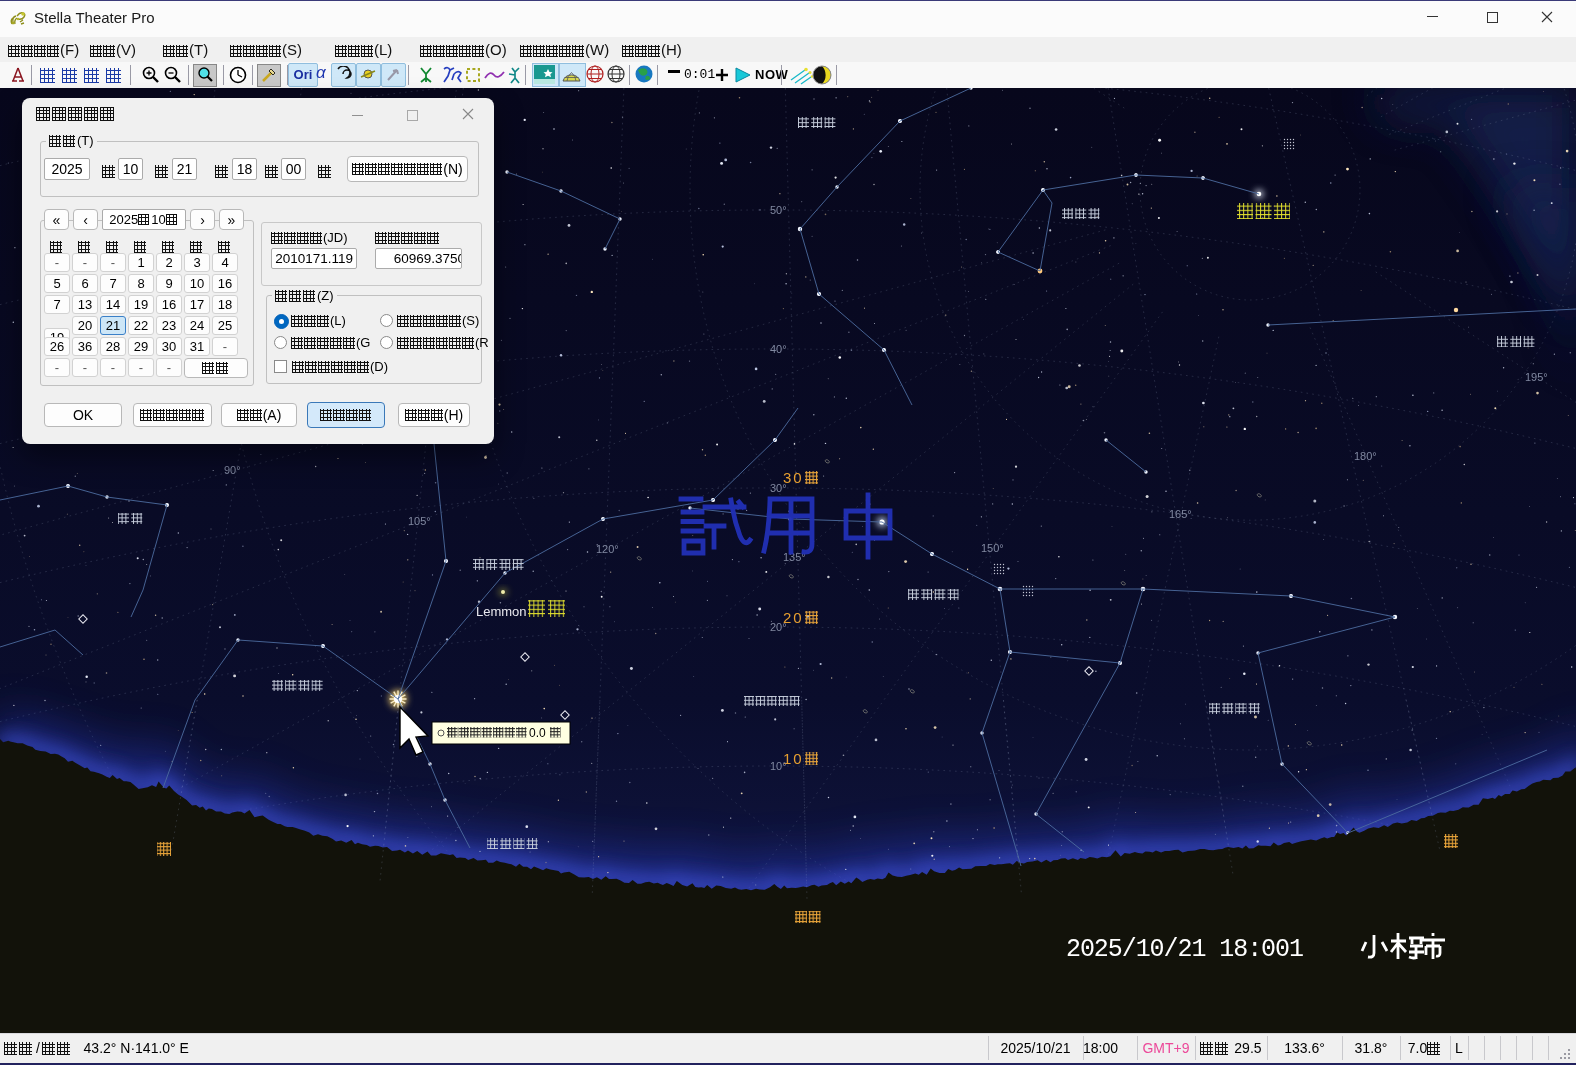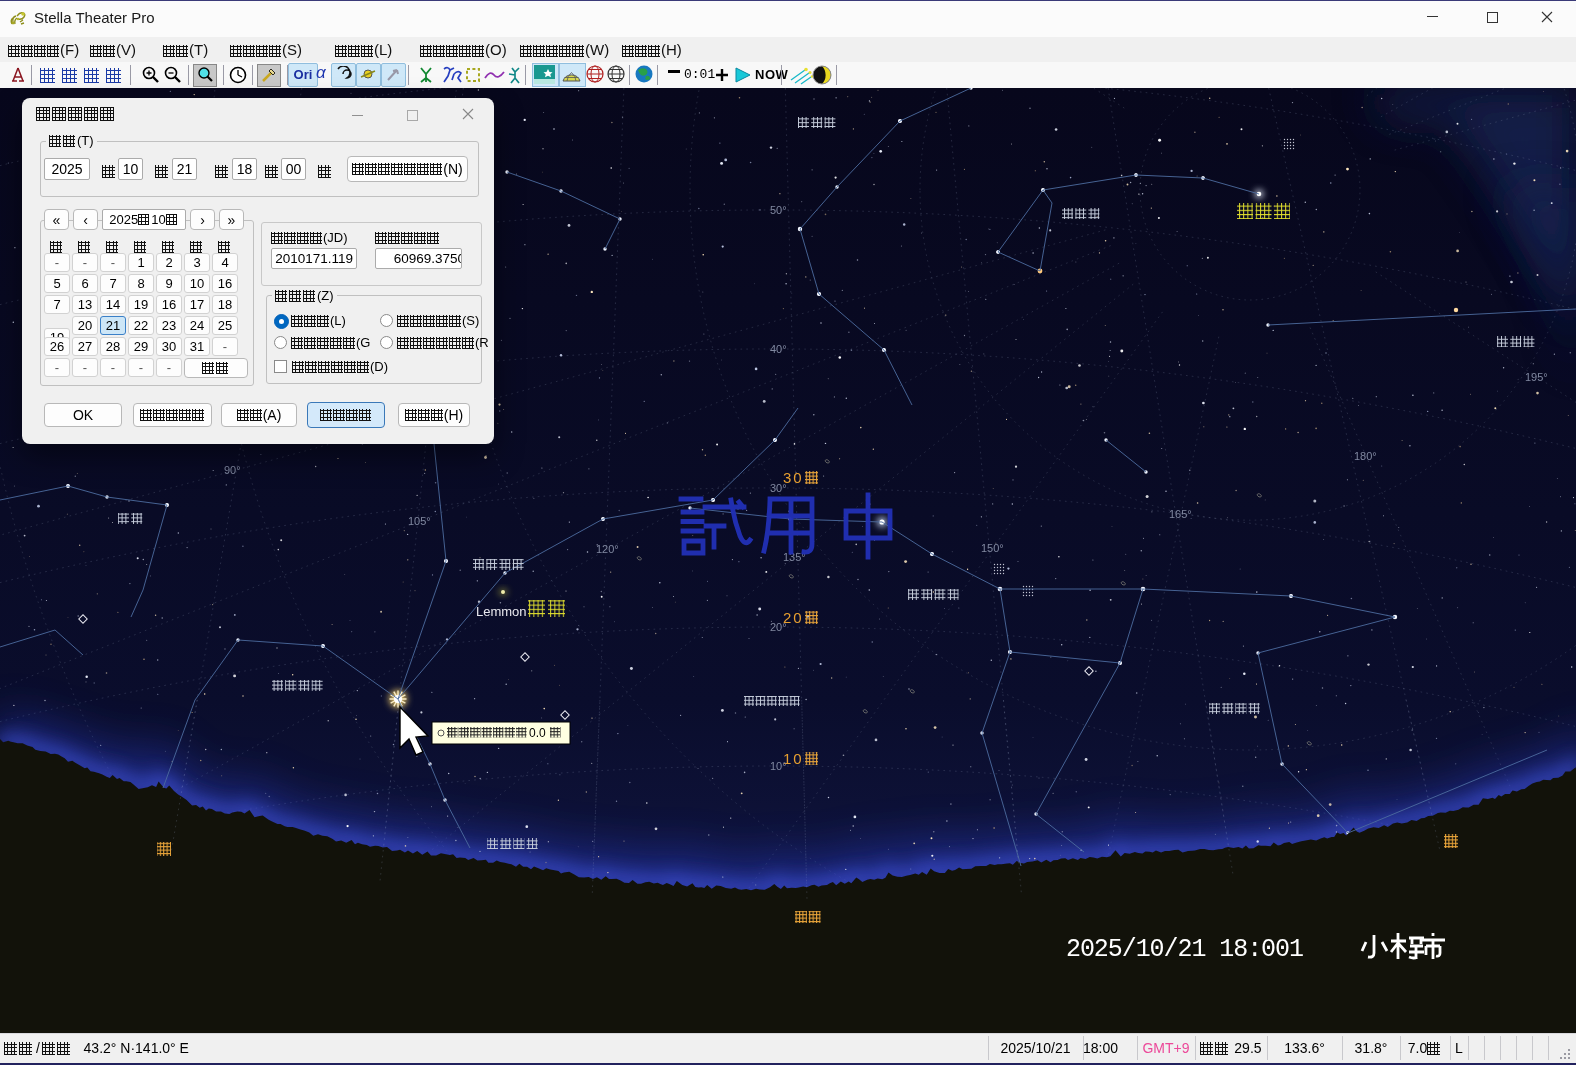--- a/index.html
+++ b/index.html
@@ -1489,21 +1489,21 @@
 <div class="cell" style="left:184px;top:295px;">17</div>
 <div class="cell" style="left:212px;top:295px;">18</div>
 <div class="cell" style="left:44px;top:328px;">19</div>
 <div class="cell" style="left:72px;top:316px;">20</div>
 <div class="cell" style="left:100px;top:316px;background:#cde6f7;border:1px solid #3a80c8;">21</div>
 <div class="cell" style="left:128px;top:316px;">22</div>
 <div class="cell" style="left:156px;top:316px;">23</div>
 <div class="cell" style="left:184px;top:316px;">24</div>
 <div class="cell" style="left:212px;top:316px;">25</div>
 <div class="cell" style="left:44px;top:337px;">26</div>
-<div class="cell" style="left:72px;top:337px;">27</div>
+<div class="cell" style="left:72px;top:337px;">36</div>
 <div class="cell" style="left:100px;top:337px;">28</div>
 <div class="cell" style="left:128px;top:337px;">29</div>
 <div class="cell" style="left:156px;top:337px;">30</div>
 <div class="cell" style="left:184px;top:337px;">31</div>
 <div class="cell" style="left:212px;top:337px;">
     <span style="color:#555">-</span>
   </div>
 <div class="cell" style="left:44px;top:358px;">
     <span style="color:#555">-</span>
   </div>

